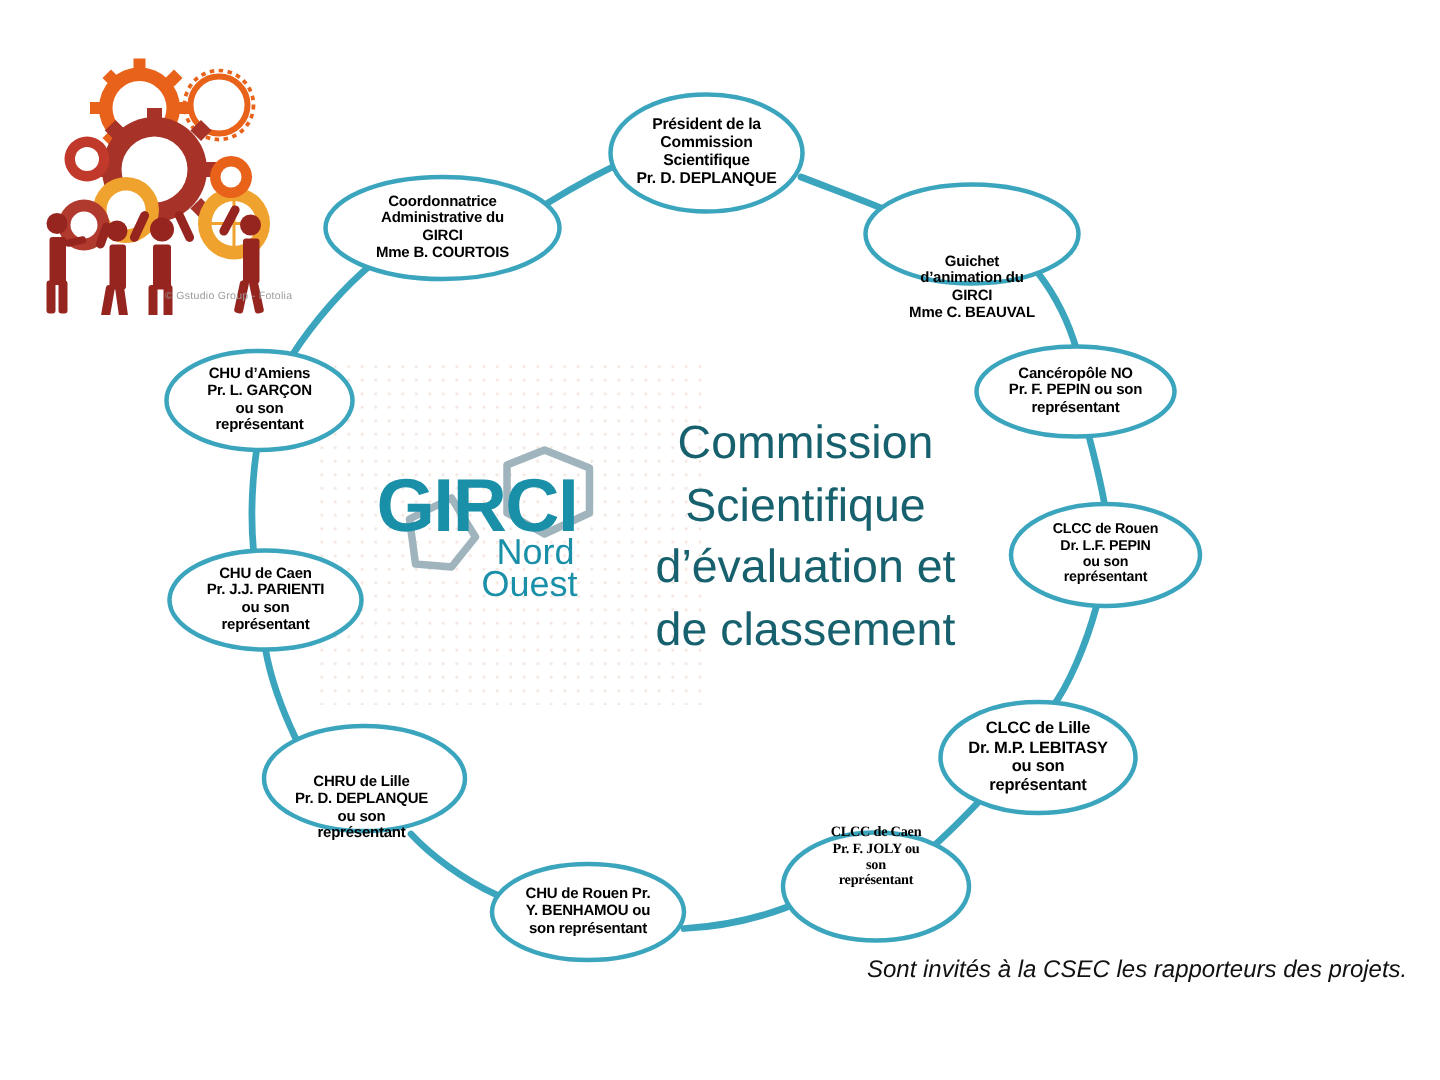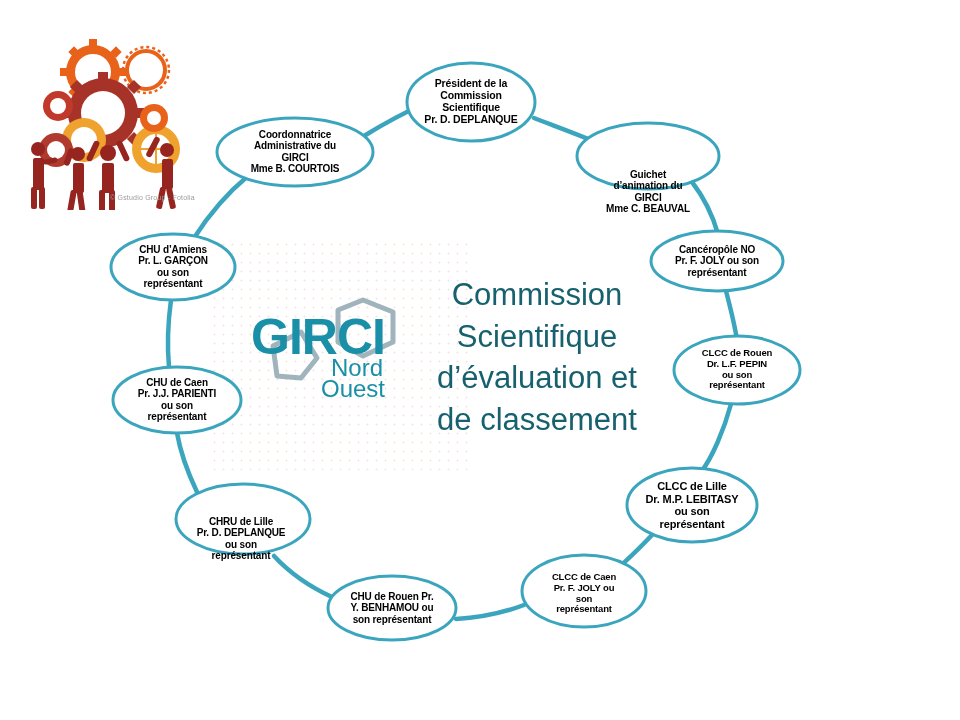--- a/index.html
+++ b/index.html
@@ -237,31 +237,31 @@
 Pr. D. DEPLANQUE</div>
       <div class="node-label" style="left: 295px; top: 152px; font-size: 10px; width: 164px;">Coordonnatrice
 Administrative du
 GIRCI
 Mme B. COURTOIS</div>
       <div class="node-label" style="left: 648px; top: 156px; font-size: 10px; width: 150px; margin-top: 36px;">Guichet
 d’animation du
 GIRCI
 Mme C. BEAUVAL</div>
       <div class="node-label" style="left: 717px; top: 261px; font-size: 10px; width: 140px;">Cancéropôle NO
-Pr. F. JOLY ou son
+Pr. F. PEPIN ou son
 représentant</div>
       <div class="node-label" style="left: 737px; top: 370px; font-size: 9.5px; width: 134px;">CLCC de Rouen
 Dr. L.F. PEPIN
 ou son
 représentant</div>
       <div class="node-label" style="left: 692px; top: 505px; font-size: 11px; width: 138px;">CLCC de Lille
 Dr. M.P. LEBITASY
 ou son
 représentant</div>
-      <div class="node-label" style="left: 584px; top: 594px; font-size: 9.5px; width: 132px;">CLCC de Caen
+      <div class="node-label" style="left: 584px; top: 572px; font-size: 9.5px; width: 132px; font-family: Liberation Serif, serif;">CLCC de Caen
 Pr. F. JOLY ou
 son
 représentant</div>
       <div class="node-label" style="left: 392px; top: 608px; font-size: 10px; width: 136px;">CHU de Rouen Pr.
 Y. BENHAMOU ou
 son représentant</div>
       <div class="node-label" style="left: 241px; top: 519px; font-size: 10px; width: 142px; margin-top: 20px;">CHRU de Lille
 Pr. D. DEPLANQUE
 ou son
 représentant</div>
@@ -281,14 +281,15 @@
     <text x="8" y="58" font-family="'Liberation Sans', sans-serif" font-size="50" font-weight="bold" fill="#1A8FA8" letter-spacing="-1">GIRCI</text>
     <text x="88" y="80" font-family="'Liberation Sans', sans-serif" font-size="24" fill="#1A8FA8">Nord</text>
     <text x="78" y="101" font-family="'Liberation Sans', sans-serif" font-size="24" fill="#1A8FA8">Ouest</text>
   </svg>
 
   <div class="center-title">Commission
 Scientifique
 d’évaluation et
 de classement</div>
 
+  <div class="footer-note">Sont invités à la CSEC les rapporteurs des projets.</div>
 
 </div>
 
 </body></html>

